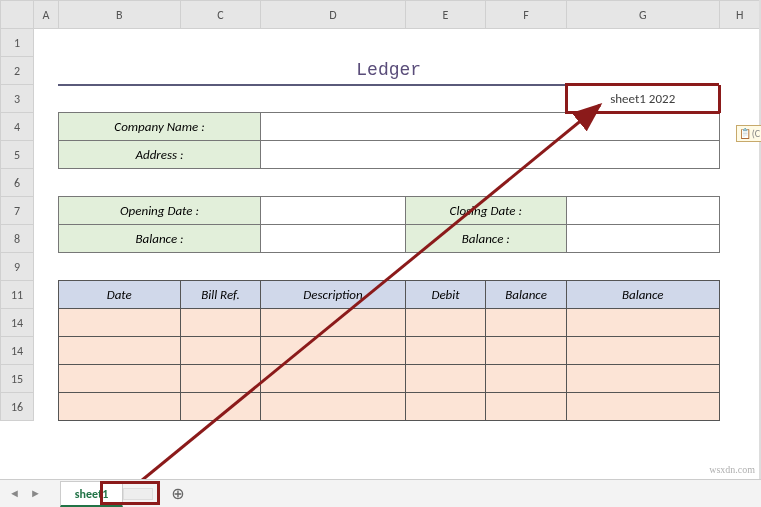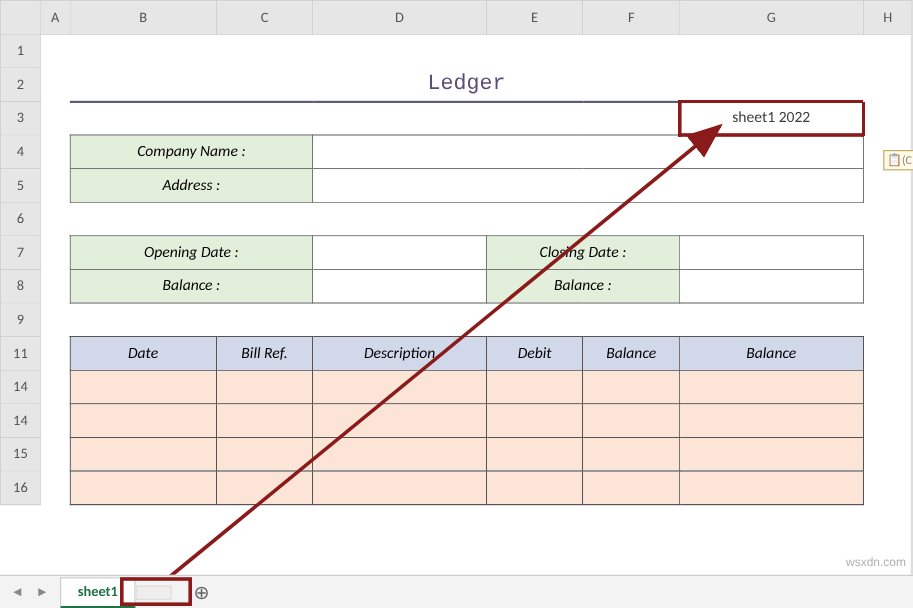--- a/index.html
+++ b/index.html
@@ -102,21 +102,21 @@
       color: #888;
     }
     .tab-nav span { cursor: pointer; padding: 0 3px; font-size: 11px; }
     .tab {
       padding: 5px 14px 4px 14px;
       background: #fff;
       border: 1px solid #ccc;
       border-bottom: 2px solid #217346;
       color: #217346;
       font-weight: bold;
-      margin-left: 0;
+      margin-left: 10px;
     }
     .tab-box {
       position: absolute;
       left: 100px;
       bottom: 2px;
       width: 60px;
       height: 24px;
       border: 3px solid #8b1a1a;
       pointer-events: none;
     }
@@ -135,21 +135,21 @@
       font-size: 16px;
       cursor: pointer;
       margin-left: 10px;
     }
     .watermark {
       position: absolute;
       right: 6px;
       bottom: 32px;
       font-size: 10px;
       color: #b0b0b0;
-      font-family: Liberation Sans, sans-serif;
+      font-family: Liberation Serif, serif;
     }
     .arrow-svg {
       position: absolute;
       top: 0; left: 0;
       pointer-events: none;
     }
     .paste-icon {
       position: absolute;
       font-size: 10px;
       border: 1px solid #c7a96b;

